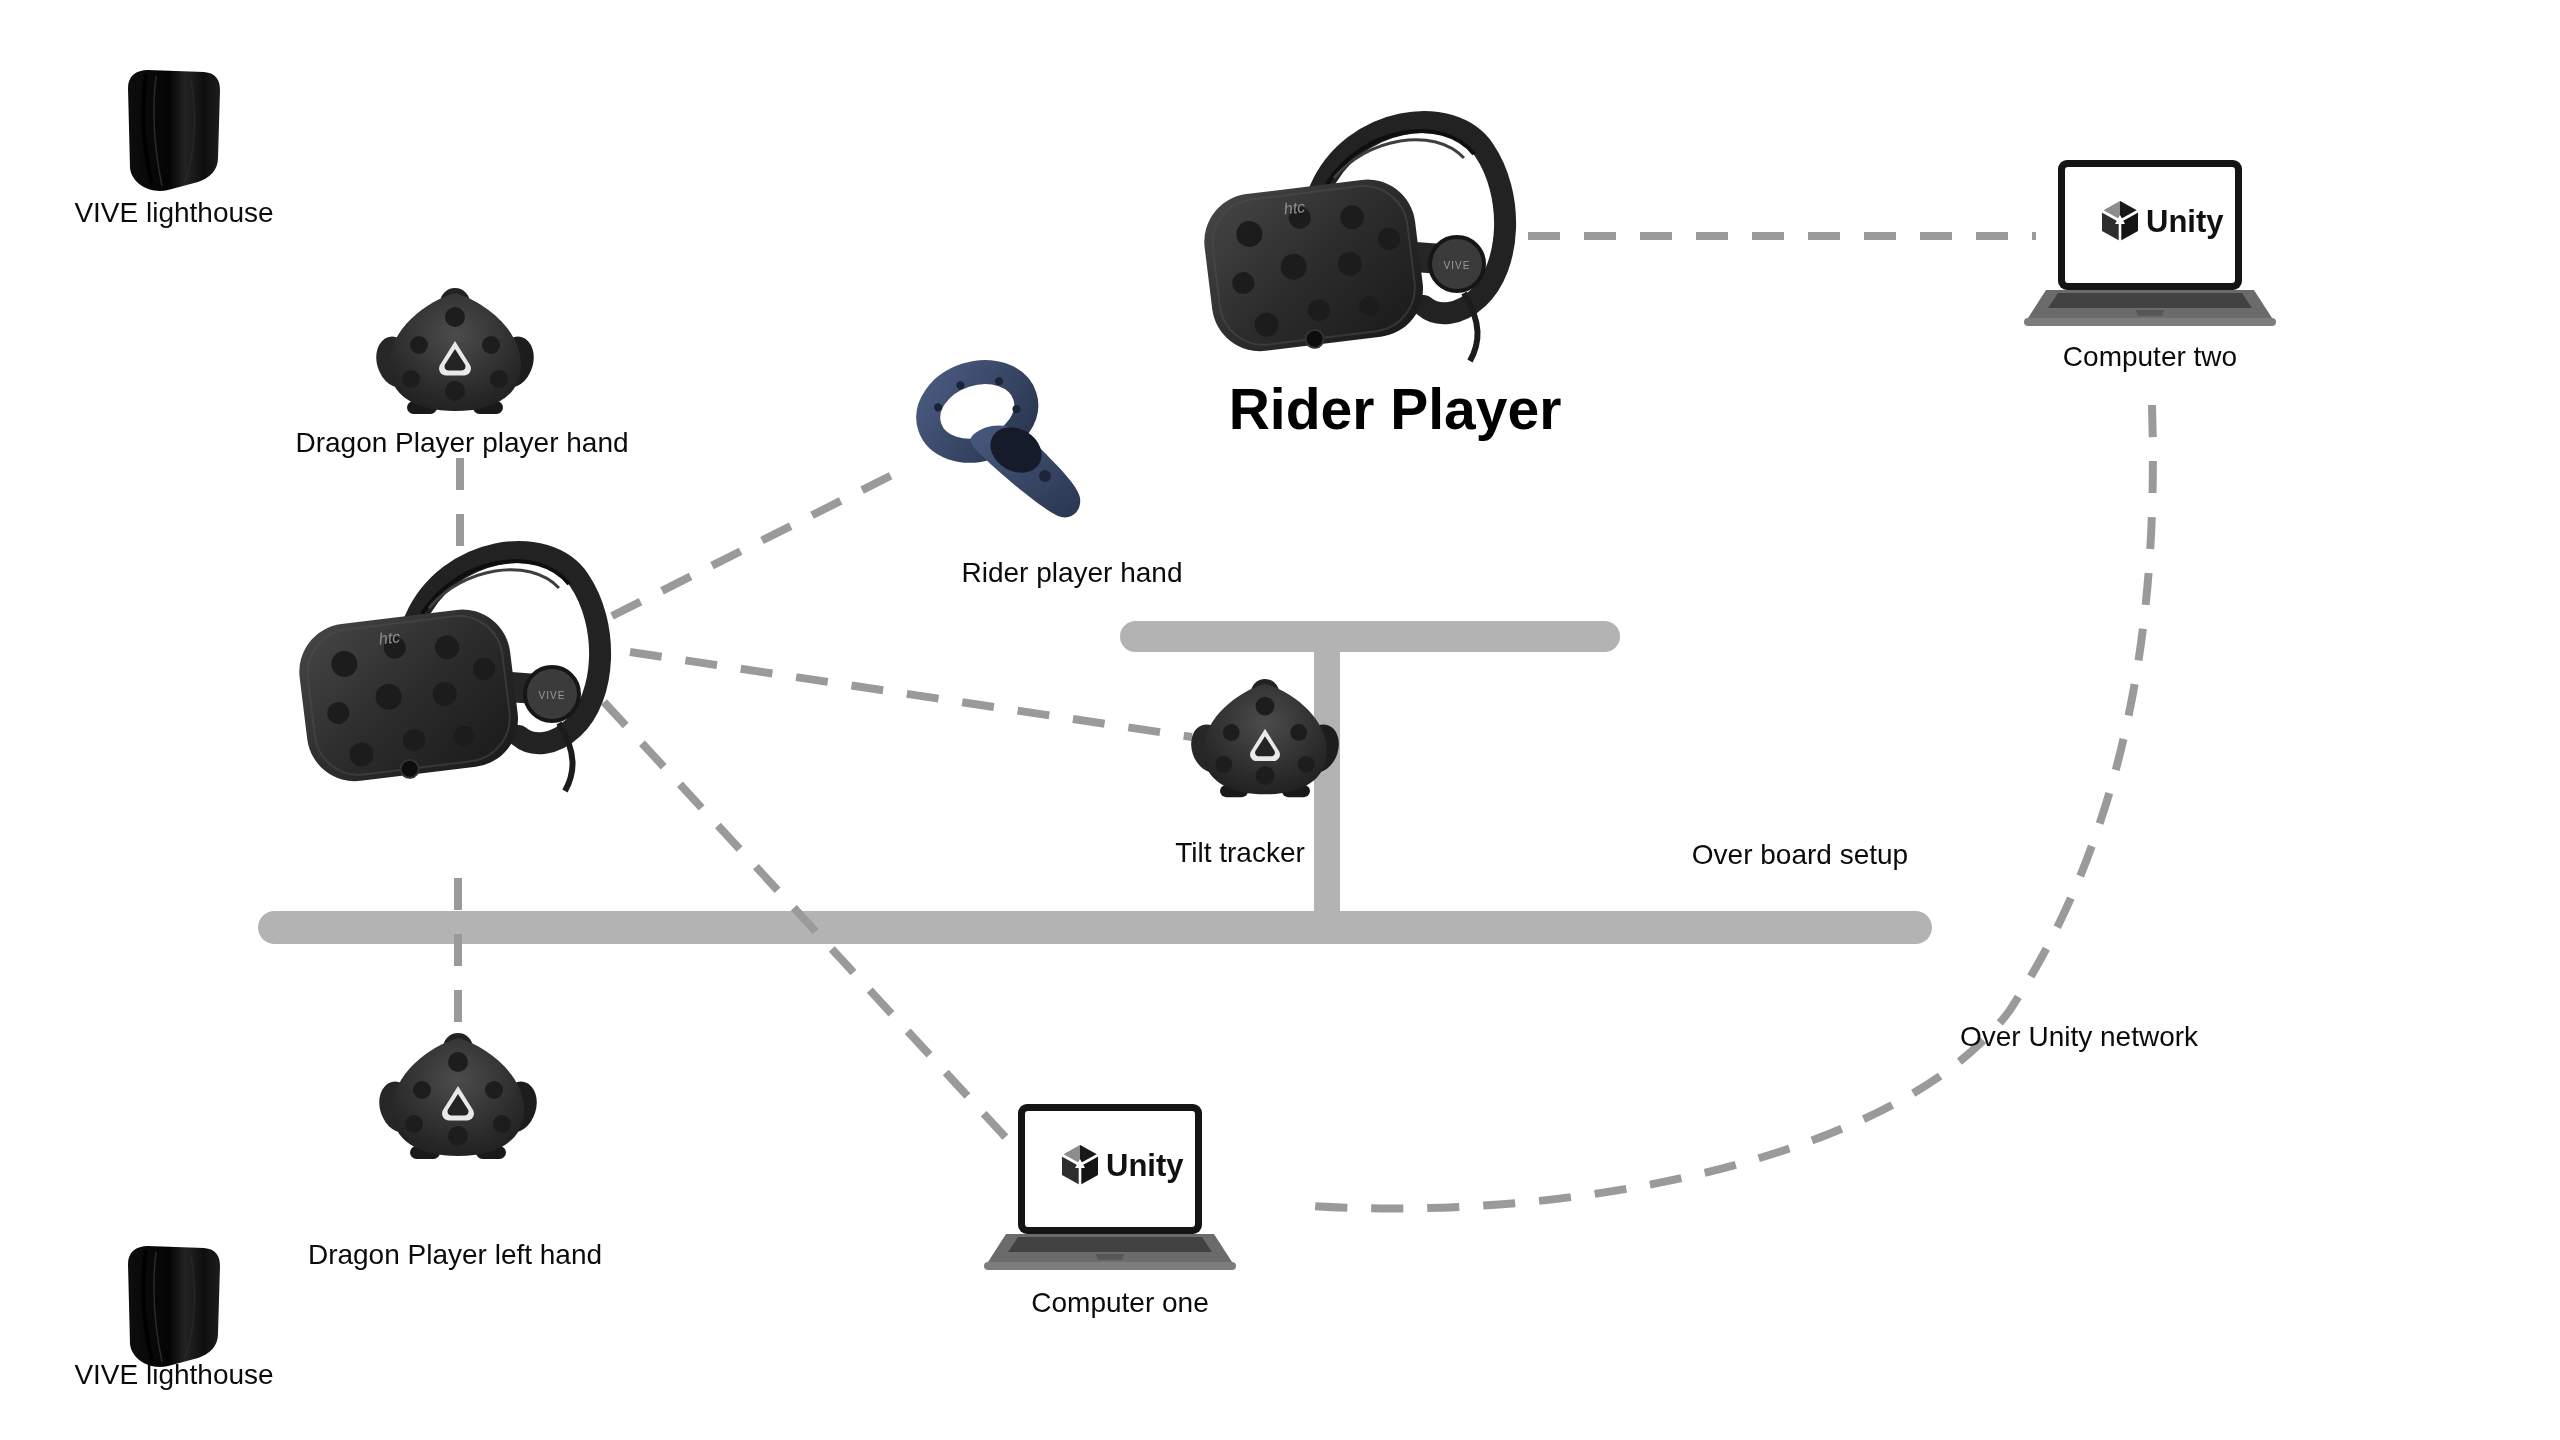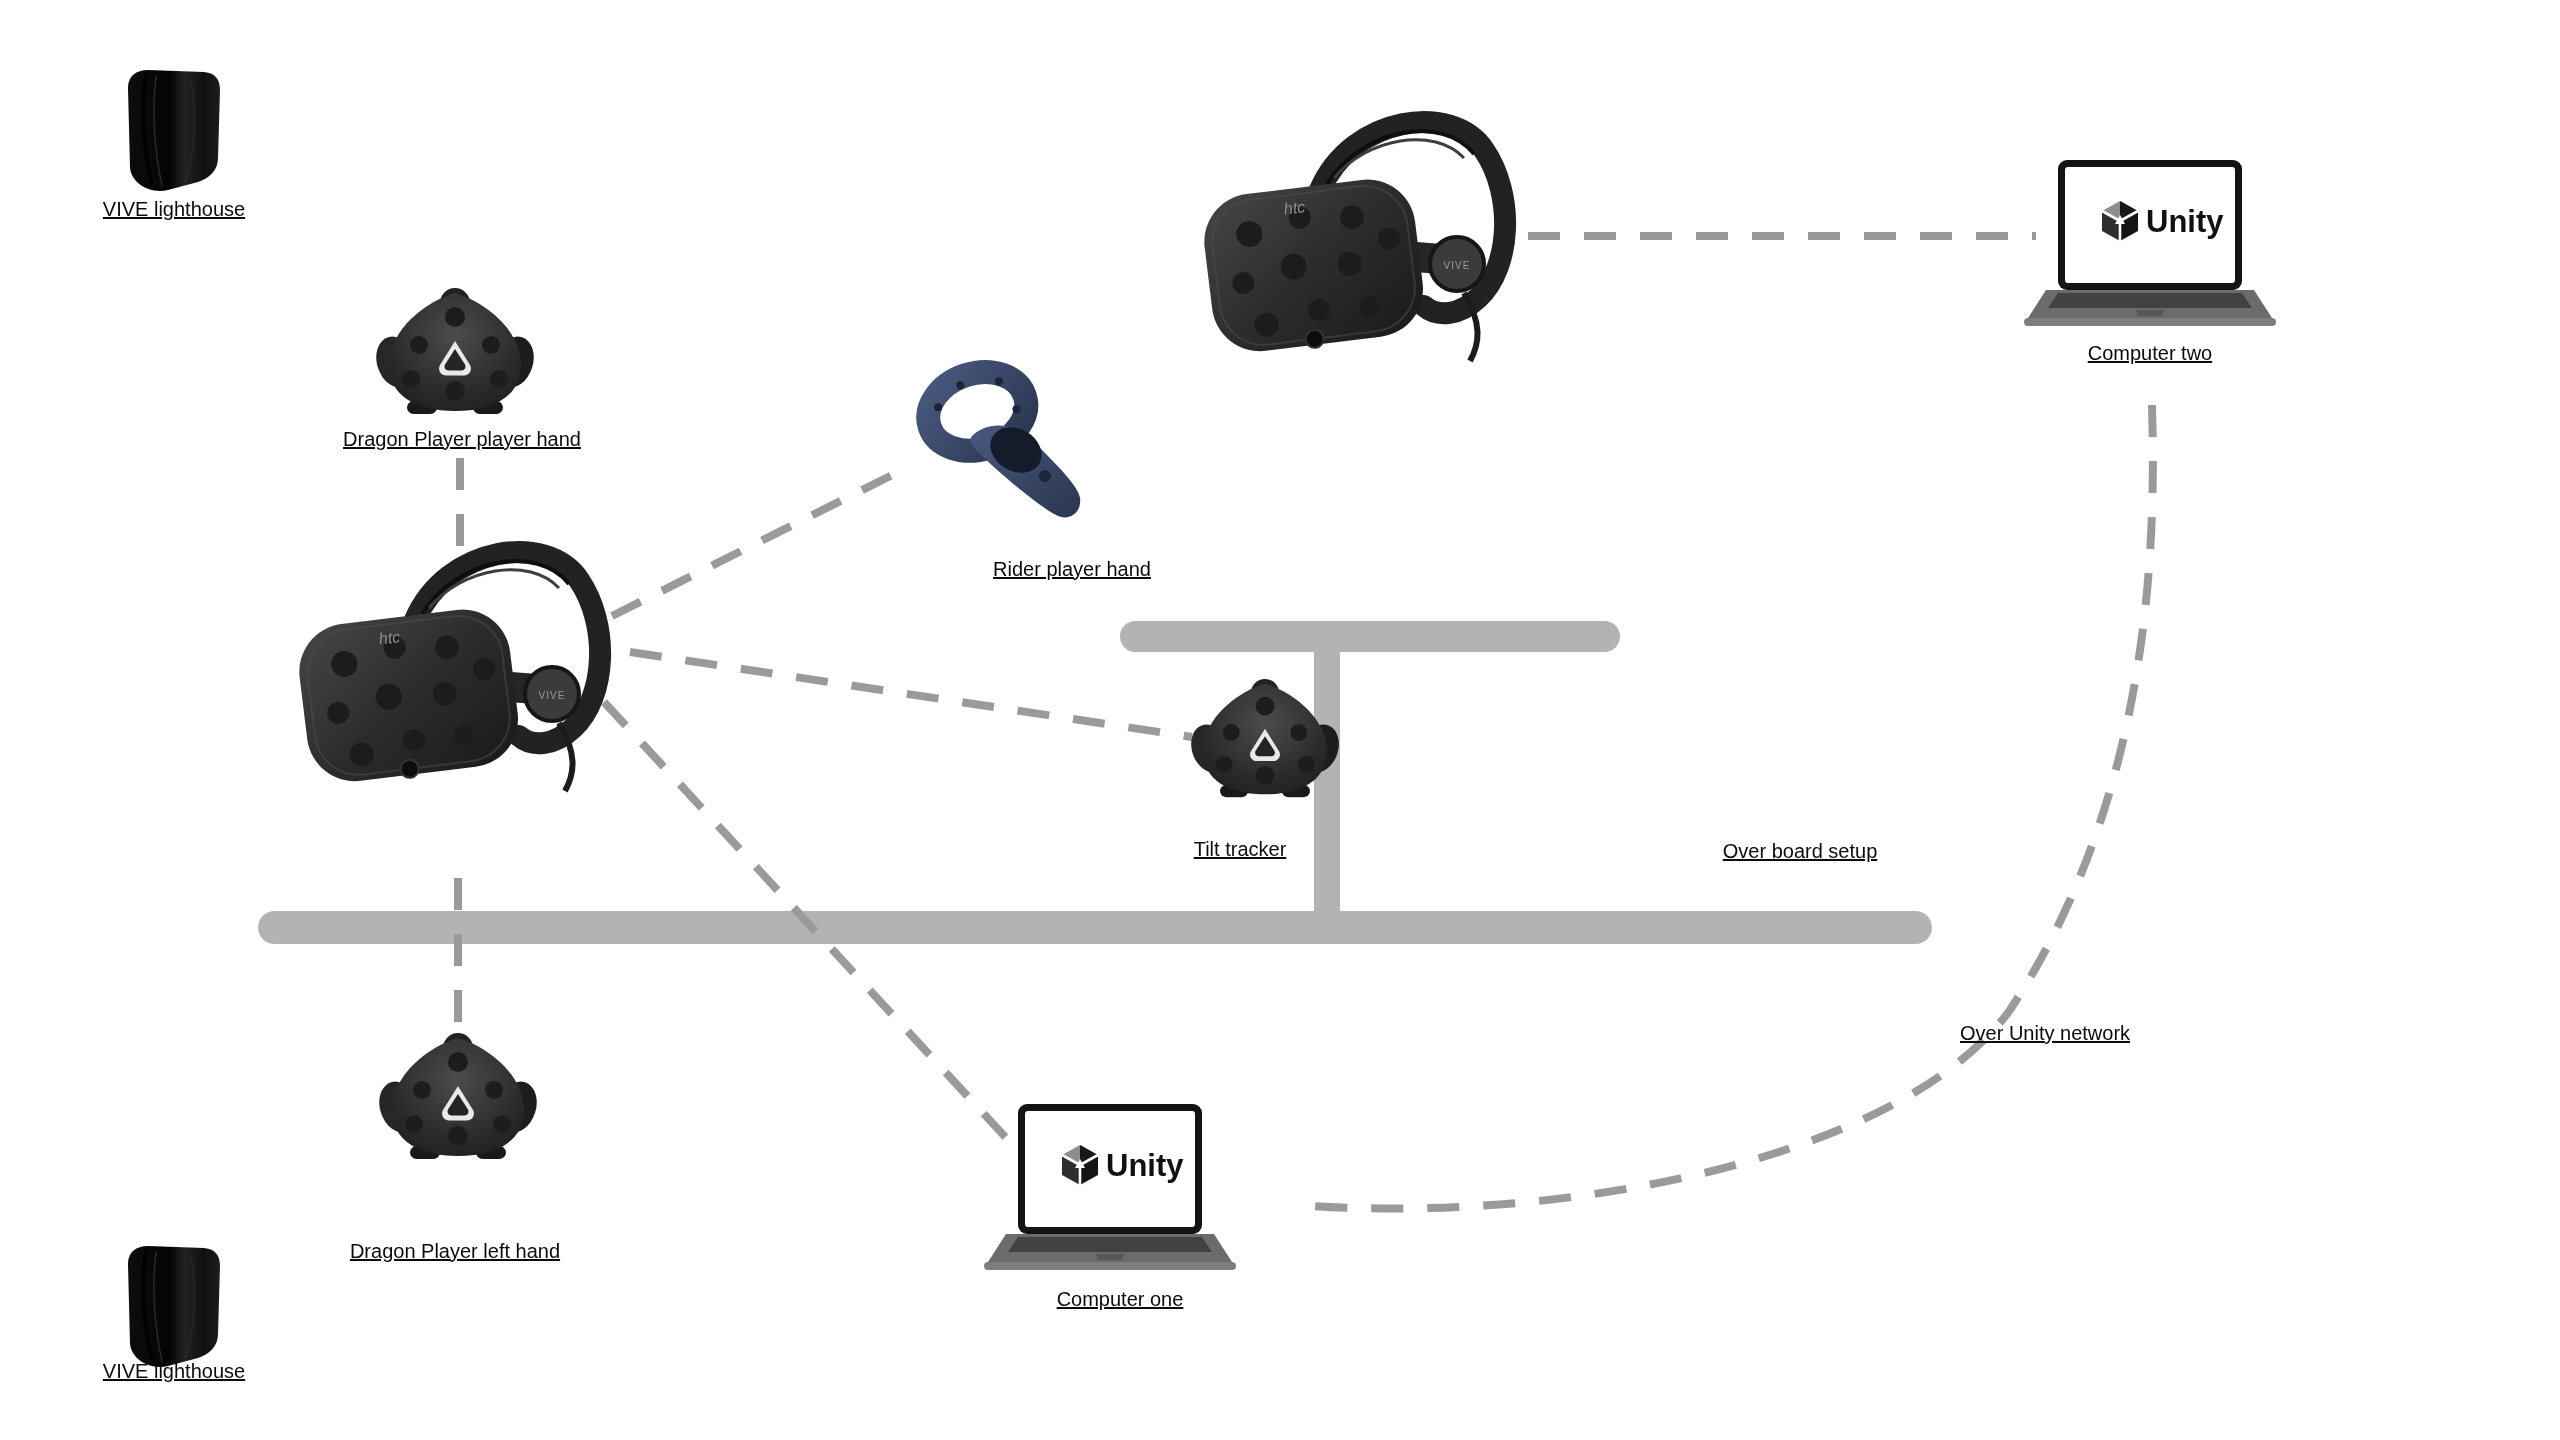--- a/index.html
+++ b/index.html
@@ -8,26 +8,25 @@
     width:2560px;height:1440px;
     background:#ffffff;
     overflow:hidden;
     font-family:"Liberation Sans", sans-serif;
     color:#0b0b0b;
   }
   .stage svg.layer{position:absolute;left:0;top:0;}
   .dev{position:absolute;}
   .lbl{
     position:absolute;
-    font-size:20px;
+    font-size:28px;
     line-height:1.1;
     white-space:nowrap;
     transform:translateX(-50%);
     color:#0b0b0b;
-    text-decoration:underline;
   }
   .lbl.left-align{transform:none;}
   .title{
     position:absolute;
     font-size:57px;
     font-weight:bold;
     white-space:nowrap;
     transform:translateX(-50%);
     color:#000;
   }
@@ -196,20 +195,21 @@
 
   <svg class="dev" style="left:978px;top:1102px" width="260" height="175">
       <use href="#sym-laptop"></use>
     </svg>
   <svg class="dev" style="left:2018px;top:158px" width="260" height="175">
       <use href="#sym-laptop"></use>
     </svg>
 
   <div class="lbl" style="left:174px;top:198px">VIVE lighthouse</div>
   <div class="lbl" style="left:462px;top:428px">Dragon Player player hand</div>
+  <div class="title" style="left:1395px;top:376px">Rider Player</div>
   <div class="lbl" style="left:1072px;top:558px">Rider player hand</div>
   <div class="lbl" style="left:1240px;top:838px">Tilt tracker</div>
   <div class="lbl" style="left:1800px;top:840px">Over board setup</div>
   <div class="lbl" style="left:2150px;top:342px">Computer two</div>
   <div class="lbl left-align" style="left:1960px;top:1022px">Over Unity network</div>
   <div class="lbl" style="left:1120px;top:1288px">Computer one</div>
   <div class="lbl" style="left:455px;top:1240px">Dragon Player left hand</div>
   <div class="lbl" style="left:174px;top:1360px">VIVE lighthouse</div>
 
 </div>

